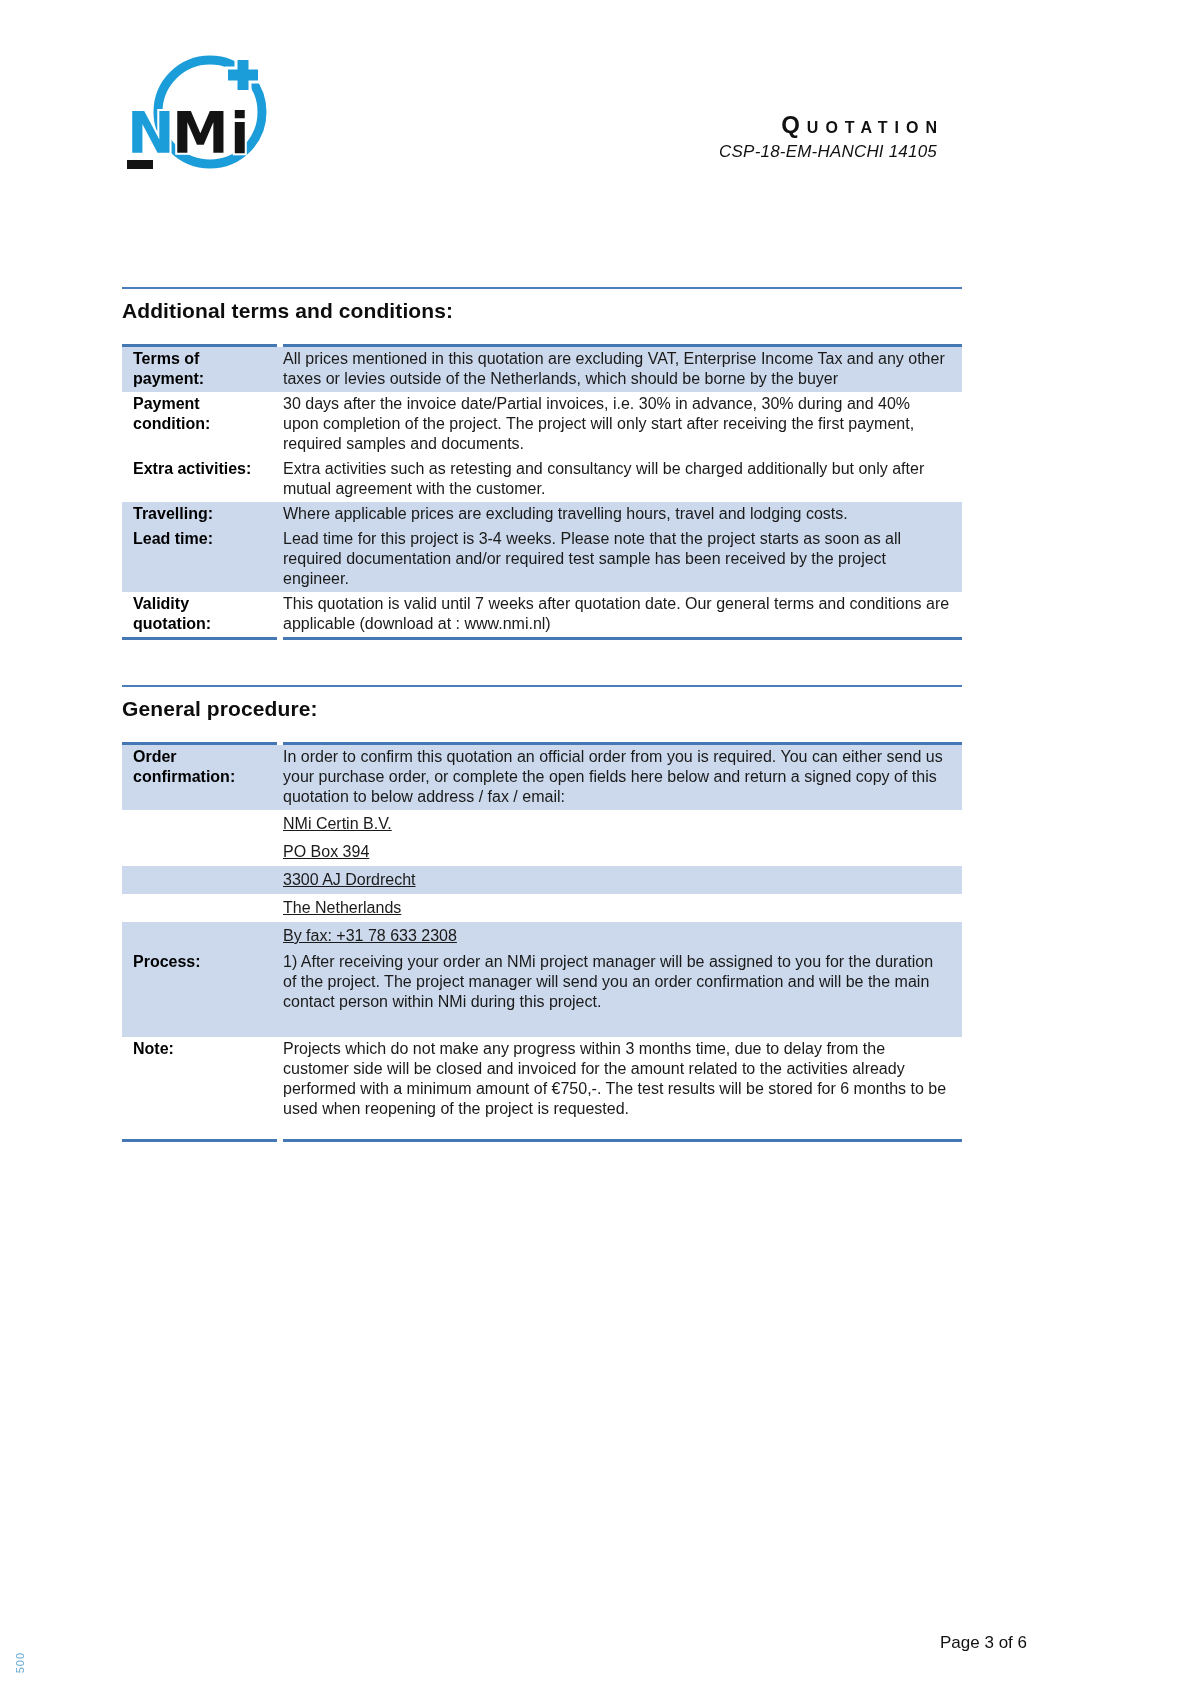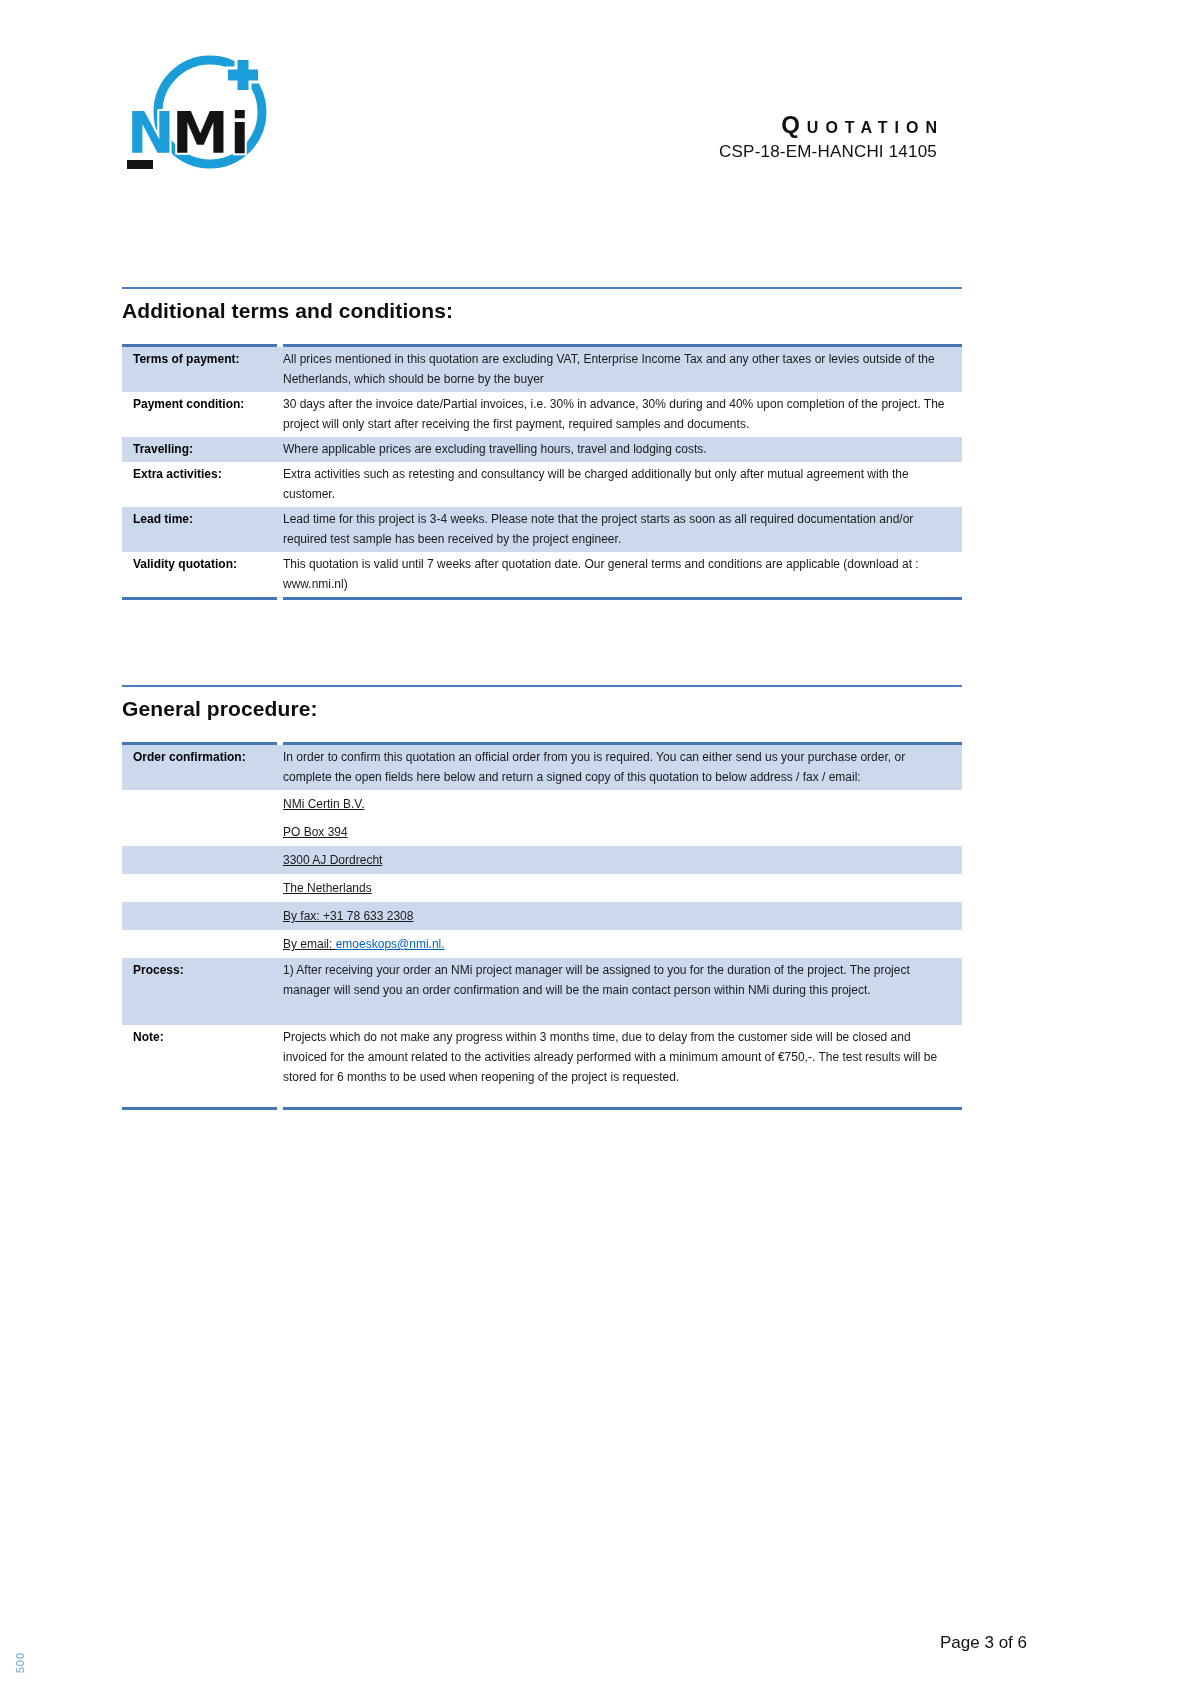--- a/index.html
+++ b/index.html
@@ -11,30 +11,30 @@
   
   .logo { position:absolute; left:125px; top:50px; }
 
   
   .hdr { position:absolute; top:112px; right:263px; text-align:right; }
   .doc-type {
     font-weight:bold; font-size:16px; letter-spacing:7px; color:#111;
     margin-right:-7px; line-height:26px;
   }
   .doc-type::first-letter { font-size:24px; }
-  .doc-ref { font-size:17px; color:#111; line-height:21px; letter-spacing:0.2px; }
+  .doc-ref { font-size:17px; color:#111; line-height:21px; letter-spacing:0.2px;font-style:italic; }
 
   
   .section { position:absolute; left:122px; width:840px; }
   .sec1 { top:287px; }
   .sec2 { top:685px; }
   .rule { height:2px; background:#4a7ebb; }
   .sec-title { font-size:21px; font-weight:bold; color:#0d0d0d; margin:10px 0 0 0; letter-spacing:0.1px; }
 
-  .tbl { margin-top:21px; font-size:12px; line-height:20px; }
+  .tbl { margin-top:21px; font-size:16px; line-height:20px; }
   .borderline {
     height:3px;
     background:linear-gradient(to right,#4577b4 0,#4577b4 155px,#ffffff 155px,#ffffff 161px,#4577b4 161px,#4577b4 100%);
   }
   .row { display:flex; }
   .row.shaded { background:#ccd9ec; }
   .cell-label {
     flex:0 0 155px; box-sizing:border-box;
     padding:2px 22px 3px 11px; font-weight:bold; color:#000;
   }
@@ -85,27 +85,27 @@
       <div class="borderline"></div>
 
       <div class="row shaded">
         <div class="cell-label">Terms of payment:</div>
         <div class="cell-body">All prices mentioned in this quotation are excluding VAT, Enterprise Income Tax and any other taxes or levies outside of the Netherlands, which should be borne by the buyer</div>
       </div>
       <div class="row">
         <div class="cell-label">Payment condition:</div>
         <div class="cell-body">30 days after the invoice date/Partial invoices, i.e. 30% in advance, 30% during and 40% upon completion of the project. The project will only start after receiving the first payment, required samples and documents.</div>
       </div>
+      <div class="row">
+        <div class="cell-label">Extra activities:</div>
+        <div class="cell-body">Extra activities such as retesting and consultancy will be charged additionally but only after mutual agreement with the customer.</div>
+      </div>
       <div class="row shaded">
         <div class="cell-label">Travelling:</div>
         <div class="cell-body">Where applicable prices are excluding travelling hours, travel and lodging costs.</div>
-      </div>
-      <div class="row">
-        <div class="cell-label">Extra activities:</div>
-        <div class="cell-body">Extra activities such as retesting and consultancy will be charged additionally but only after mutual agreement with the customer.</div>
       </div>
       <div class="row shaded">
         <div class="cell-label">Lead time:</div>
         <div class="cell-body">Lead time for this project is 3-4 weeks. Please note that the project starts as soon as all required documentation and/or required test sample has been received by the project engineer.</div>
       </div>
       <div class="row">
         <div class="cell-label">Validity quotation:</div>
         <div class="cell-body">This quotation is valid until 7 weeks after quotation date. Our general terms and conditions are applicable (download at : www.nmi.nl)</div>
       </div>
 
@@ -136,24 +136,20 @@
         <div class="cell-body">3300 AJ Dordrecht</div>
       </div>
       <div class="row addr">
         <div class="cell-label"></div>
         <div class="cell-body">The Netherlands</div>
       </div>
       <div class="row addr shaded">
         <div class="cell-label"></div>
         <div class="cell-body">By fax: +31 78 633 2308</div>
       </div>
-      <div class="row addr">
-        <div class="cell-label"></div>
-        <div class="cell-body"><span>By email: </span><a class="email">emoeskops@nmi.nl.</a></div>
-      </div>
       <div class="row process shaded">
         <div class="cell-label">Process:</div>
         <div class="cell-body">1) After receiving your order an NMi project manager will be assigned to you for the duration of the project. The project manager will send you an order confirmation and will be the main contact person within NMi during this project.</div>
       </div>
       <div class="row note">
         <div class="cell-label">Note:</div>
         <div class="cell-body">Projects which do not make any progress within 3 months time, due to delay from the customer side will be closed and invoiced for the amount related to the activities already performed with a minimum amount of €750,-. The test results will be stored for 6 months to be used when reopening of the project is requested.</div>
       </div>
 
       <div class="borderline"></div>

